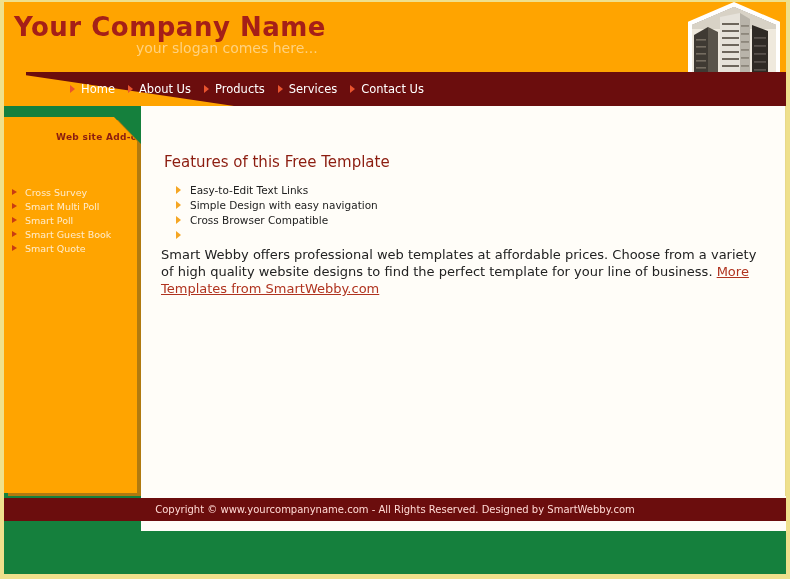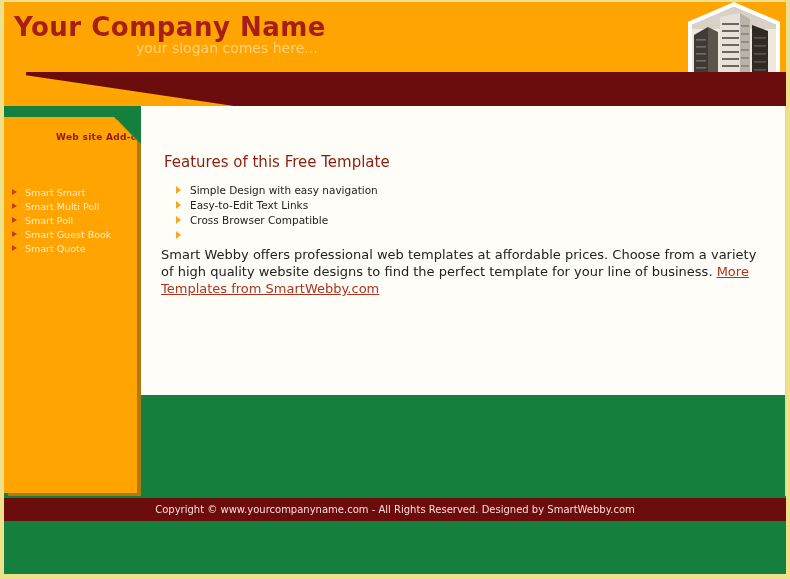--- a/index.html
+++ b/index.html
@@ -201,21 +201,21 @@
     font-size: 9.5px;
     white-space: nowrap;
   }
 
   
   .content {
     position: absolute;
     left: 137px;
     top: 104px;
     width: 645px;
-    height: 289px;
+    height: 425px;
     background: #fffdf8;
   }
   .content-title {
     position: absolute;
     left: 23px;
     top: 47px;
     font-size: 15px;
     color: #8c1d10;
     font-weight: normal;
     white-space: nowrap;
@@ -369,54 +369,76 @@
           </g>
           <rect x="0" y="92" width="84" height="8" fill="#cfc9bc"></rect>
         </svg>
       </div>
     </div>
   </div>
 
   <div class="nav-bar">
     <div class="nav-wedge"></div>
     <div class="nav-wedge-top"></div>
+    <div class="nav-items">
+      <div class="nav-item">
+        <span class="nav-arrow"></span>
+        <span class="nav-label">Home</span>
+      </div>
+      <div class="nav-item">
+        <span class="nav-arrow"></span>
+        <span class="nav-label">About Us</span>
+      </div>
+      <div class="nav-item">
+        <span class="nav-arrow"></span>
+        <span class="nav-label">Products</span>
+      </div>
+      <div class="nav-item">
+        <span class="nav-arrow"></span>
+        <span class="nav-label">Services</span>
+      </div>
+      <div class="nav-item">
+        <span class="nav-arrow"></span>
+        <span class="nav-label">Contact Us</span>
+      </div>
+    </div>
   </div>
 
   <div class="content">
     <div class="content-title">Features of this Free Template</div>
 
     <div class="feature-list">
       <div class="feature-item">
         <span class="ft-arrow"></span>
-        <span class="ft-label">Simple Design with easy navigation</span>
+        <span class="ft-label">Easy-to-Edit Text Links</span>
       </div>
       <div class="feature-item">
         <span class="ft-arrow"></span>
-        <span class="ft-label">Easy-to-Edit Text Links</span>
+        <span class="ft-label">Simple Design with easy navigation</span>
       </div>
       <div class="feature-item">
         <span class="ft-arrow"></span>
         <span class="ft-label">Cross Browser Compatible</span>
       </div>
       <div class="feature-item">
         <span class="ft-arrow"></span>
       </div>
     </div>
 
     <div class="content-para"><span>Smart Webby offers professional web templates at affordable prices. Choose from a variety of high quality website designs to find the perfect template for your line of business. </span><span class="content-link">More Templates from SmartWebby.com</span></div>
   </div>
   <div class="content-rightborder"></div>
 
   <div class="sidebar-shadow"></div>
   <div class="sidebar">
     <div class="sidebar-title">Web site Add-ons</div>
     <div class="sidebar-links">
       <div class="sidebar-link">
         <span class="sb-arrow"></span>
-        <span class="sb-label">Smart Smart</span>
+        <span class="sb-label">Cross Survey</span>
       </div>
       <div class="sidebar-link">
         <span class="sb-arrow"></span>
         <span class="sb-label">Smart Multi Poll</span>
       </div>
       <div class="sidebar-link">
         <span class="sb-arrow"></span>
         <span class="sb-label">Smart Poll</span>
       </div>
       <div class="sidebar-link">

